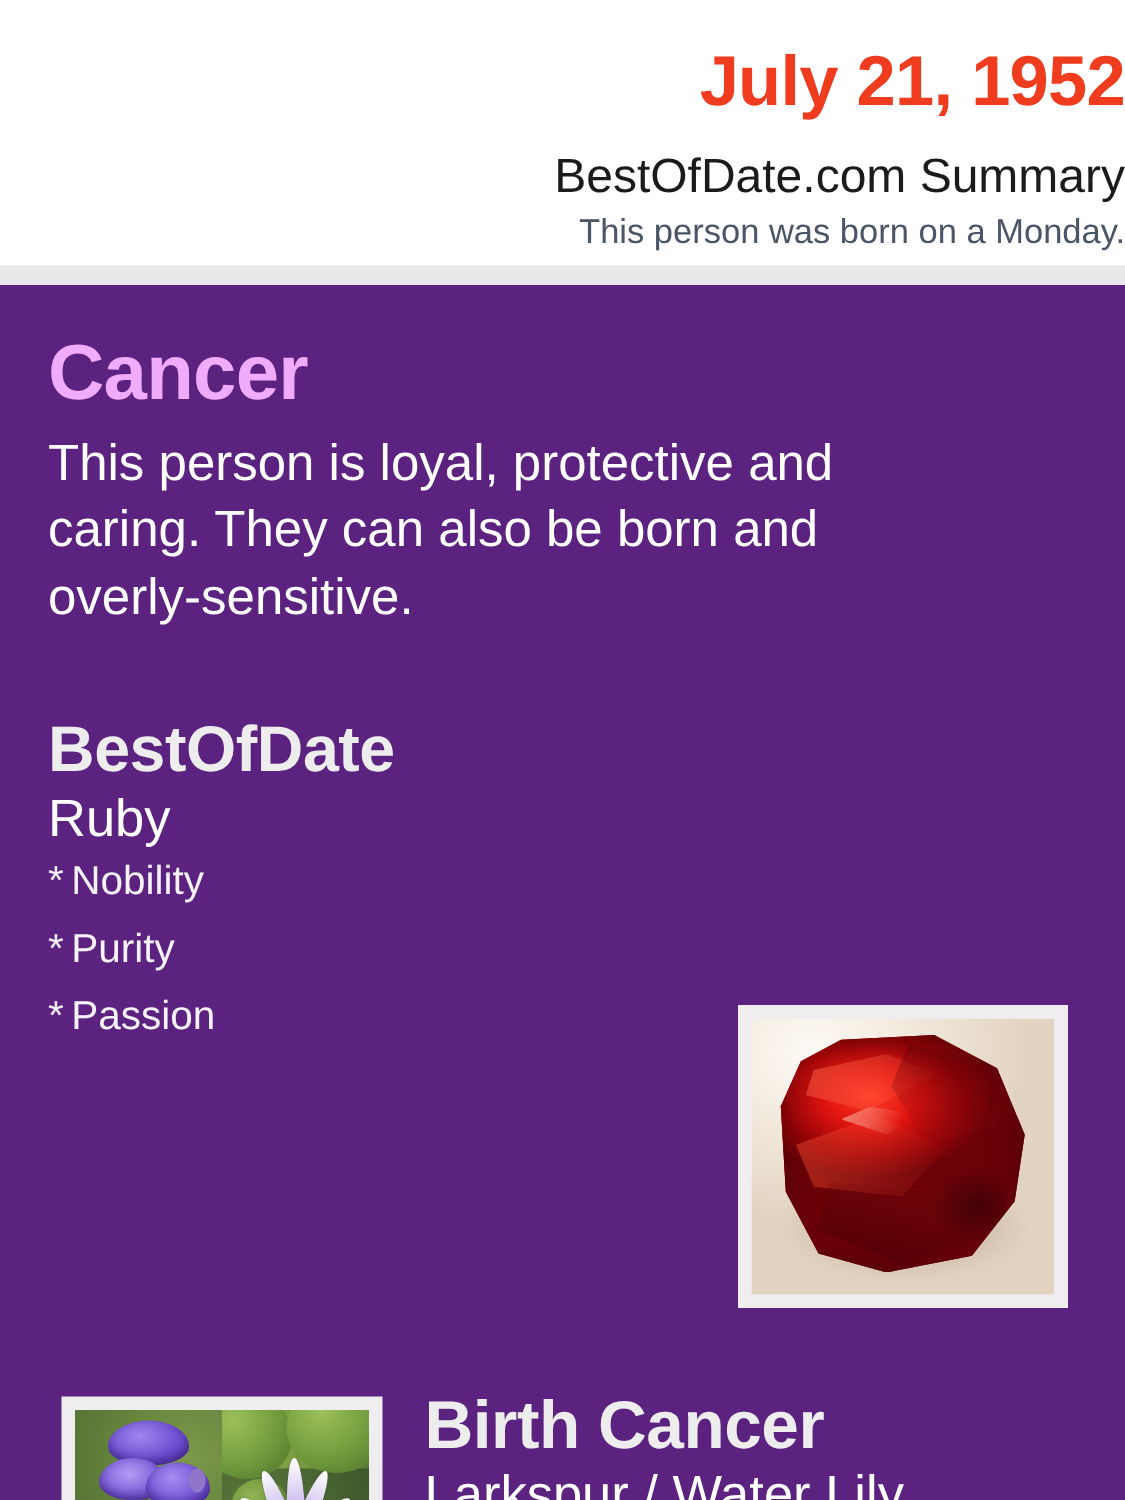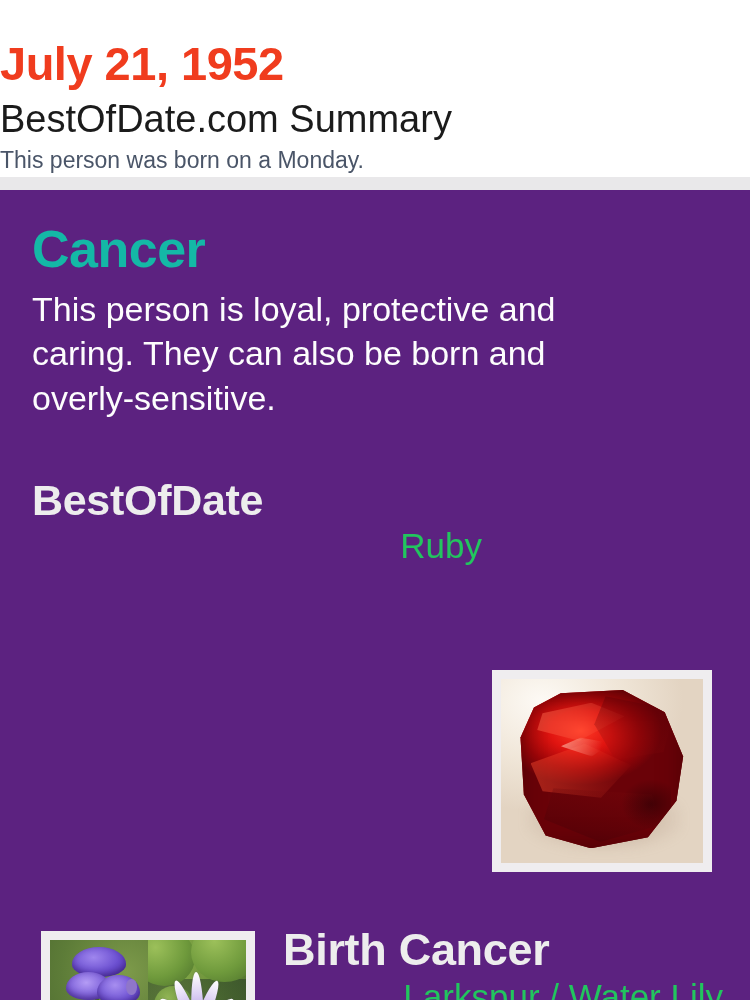--- a/index.html
+++ b/index.html
@@ -9,36 +9,36 @@
     background:#ffffff;
     overflow:hidden;
     position:relative;
   }
 
   
   .header {
     width:750px;
     height:177px;
     background:#ffffff;
-    text-align:left;
-    padding-top:36px;
+    text-align:right;
+    padding-top:26px;
   }
   .date-title {
     font-size:47px;
     font-weight:700;
     color:#F03C1E;
     letter-spacing:-0.5px;
     line-height:1.18;
   }
   .site-summary {
-    font-size:38px;
+    font-size:32px;
     font-weight:400;
     color:#1b1b1b;
     line-height:1.28;
-    margin-top:4px;
+    margin-top:16px;
   }
   .born-line {
     font-size:23px;
     font-weight:400;
     color:#4a5568;
     line-height:1.3;
     margin-top:2px;
   }
 
   .gray-divider {
@@ -55,21 +55,21 @@
     background:#5C2280;
     padding-left:32px;
     padding-right:32px;
   }
 
   
   .zodiac-block { padding-top:32px; }
   .zodiac-name {
     font-size:52px;
     font-weight:700;
-    color:#14b8a6;
+    color:#f0abfc;
     line-height:1.05;
     letter-spacing:-0.5px;
   }
   .zodiac-desc {
     font-size:34px;
     font-weight:400;
     color:#fdfdfd;
     line-height:1.32;
     margin-top:10px;
     max-width:615px;
@@ -85,24 +85,23 @@
   .section-heading {
     font-size:43px;
     font-weight:700;
     color:#ededed;
     line-height:1.1;
     letter-spacing:-0.3px;
   }
   .section-subheading {
     font-size:35px;
     font-weight:400;
-    color:#22c55e;
+    color:#ffffff;
     line-height:1.12;
     margin-top:2px;
-    text-align:right;
   }
   .trait-list { margin-top:9px; }
   .trait-item {
     font-size:27px;
     font-weight:400;
     color:#f6f2f8;
     line-height:1.0;
     margin-bottom:18px;
     white-space:nowrap;
   }
@@ -253,20 +252,31 @@
 <div class="purple-body">
 
   <div class="zodiac-block">
     <div class="zodiac-name">Cancer</div>
     <div class="zodiac-desc">This person is loyal, protective and caring. They can also be born and overly-sensitive.</div>
   </div>
 
   <div class="birthstone-block">
     <div class="section-heading">BestOfDate</div>
     <div class="section-subheading">Ruby</div>
+    <div class="trait-list">
+      <div class="trait-item">
+        <span class="star">*</span><span>Nobility</span>
+      </div>
+      <div class="trait-item">
+        <span class="star">*</span><span>Purity</span>
+      </div>
+      <div class="trait-item">
+        <span class="star">*</span><span>Passion</span>
+      </div>
+    </div>
   </div>
 
   <div class="img-frame ruby-frame">
     <div class="img-inner">
       <div class="ruby-bg">
         <div class="ruby-shadow"></div>
         <div class="ruby-stone">
           <div class="ruby-facet rf1"></div>
           <div class="ruby-facet rf2"></div>
           <div class="ruby-facet rf3"></div>

